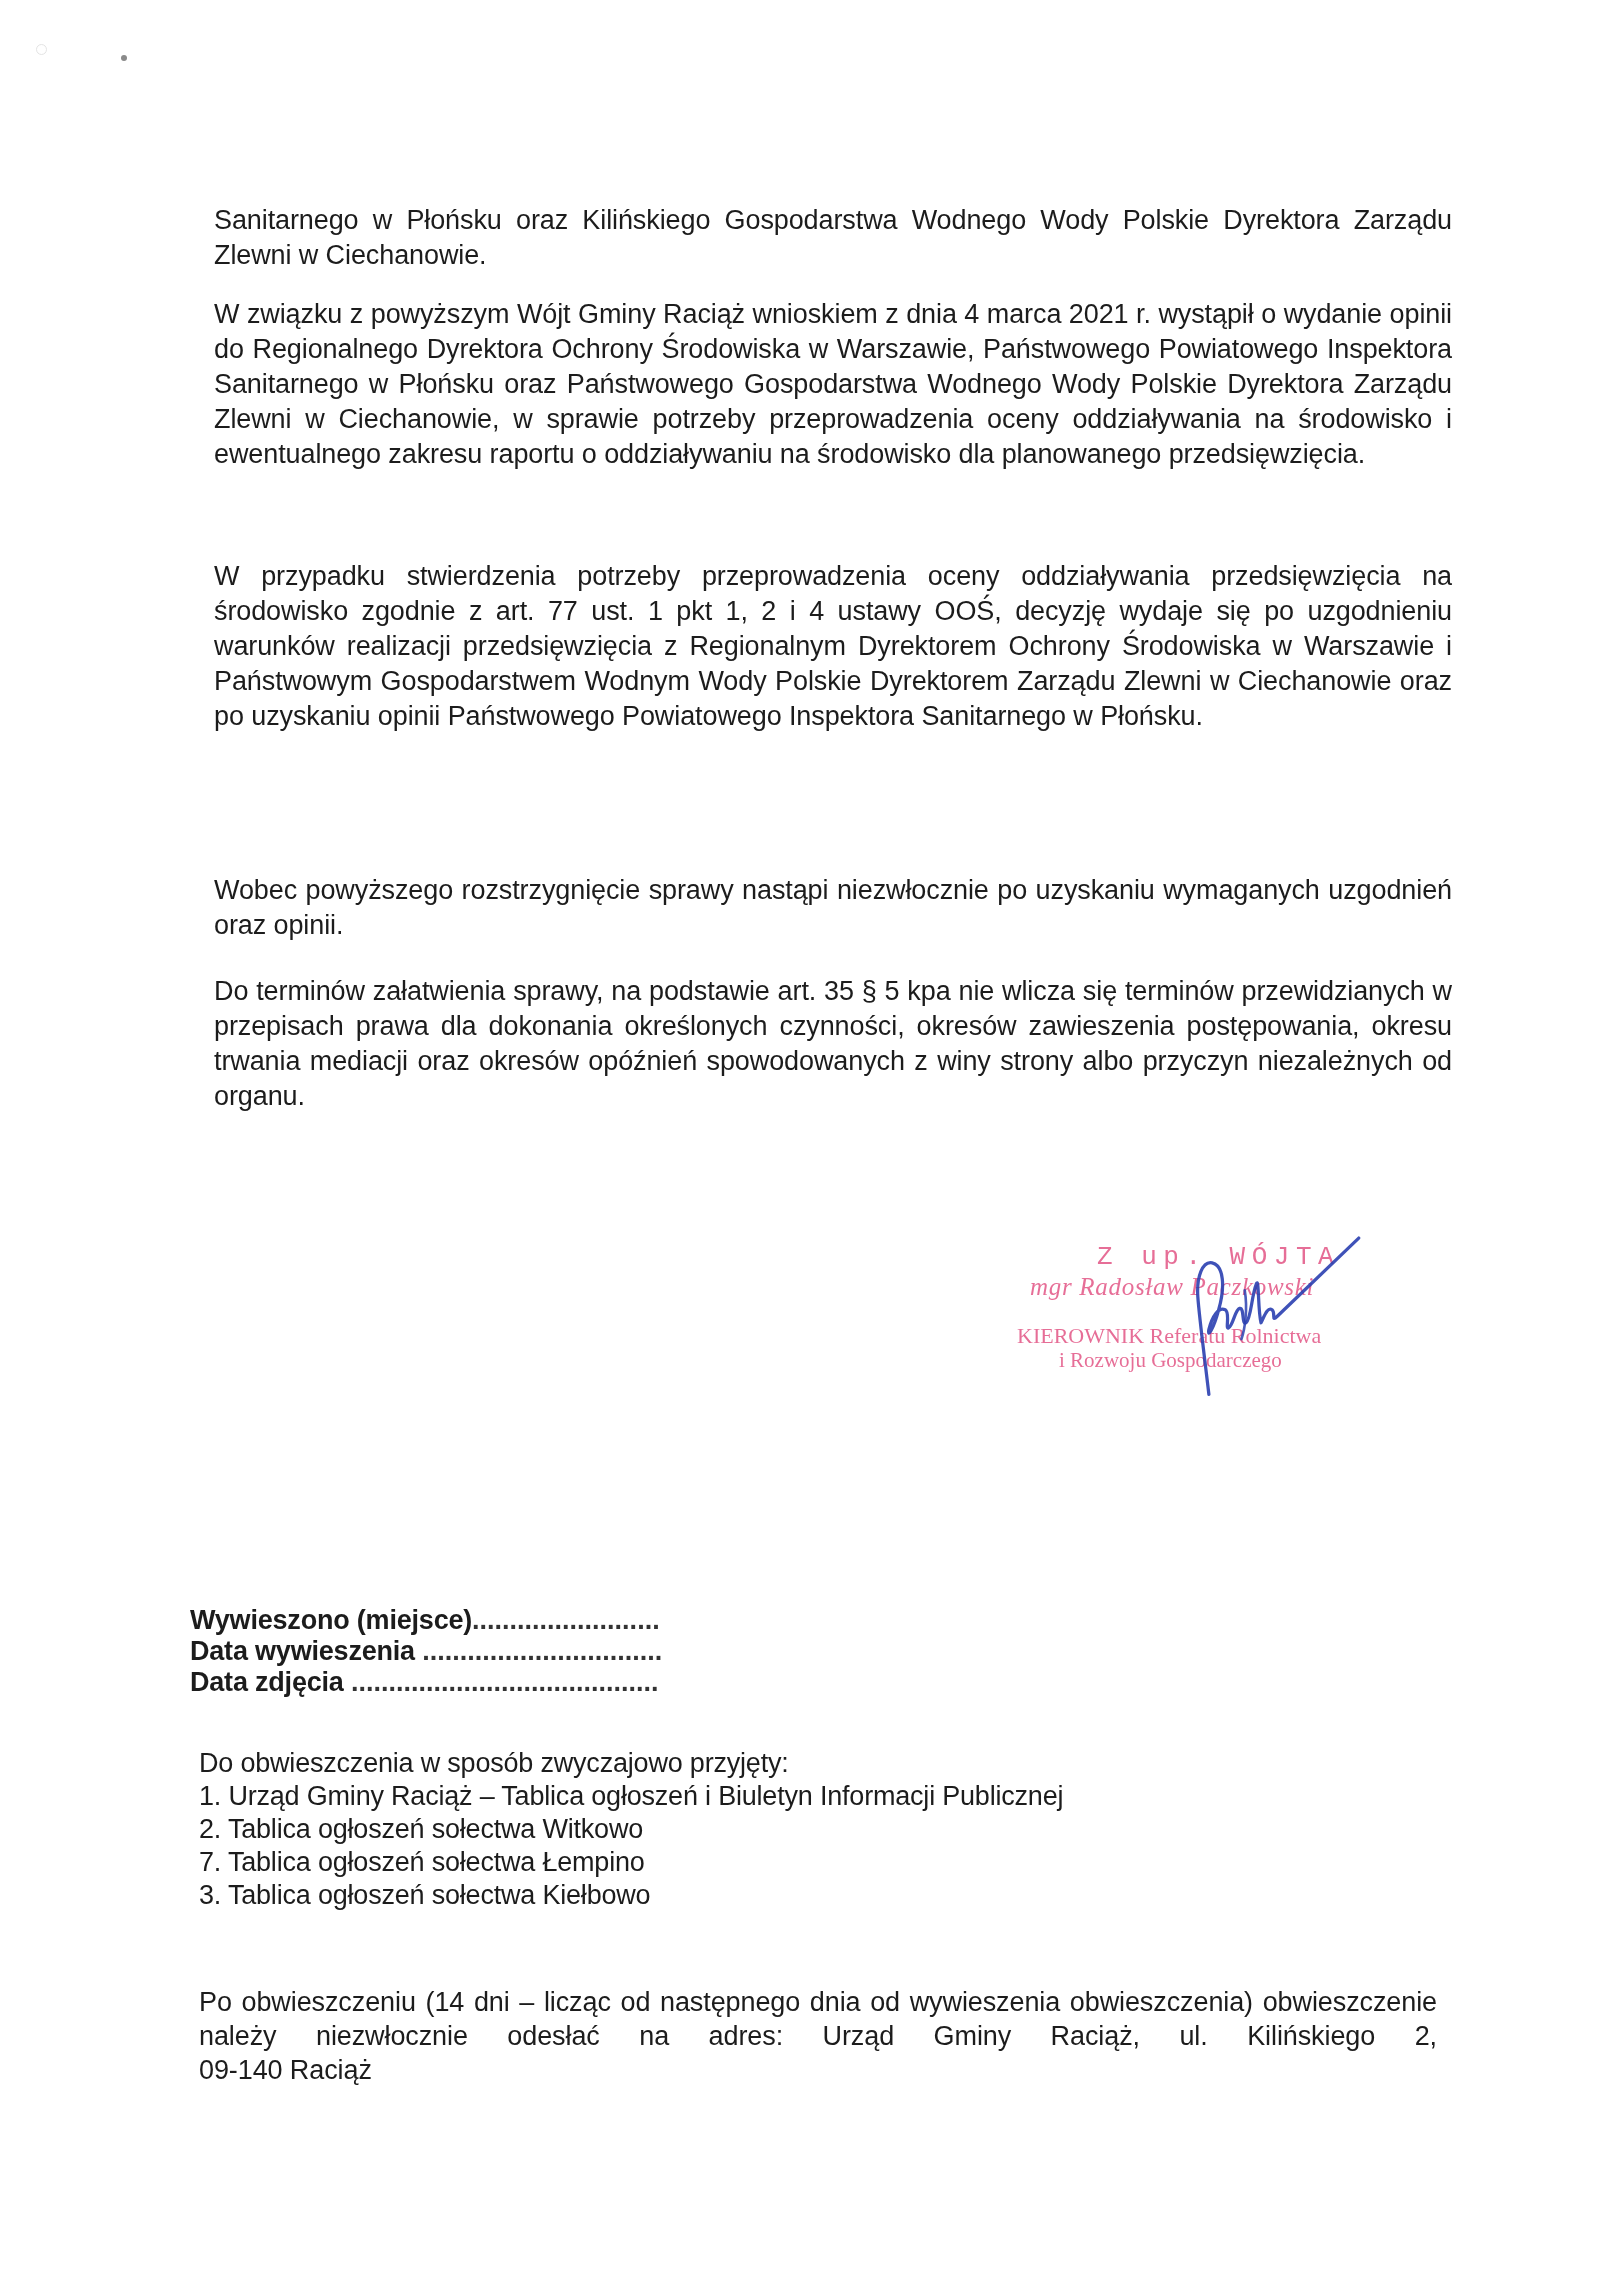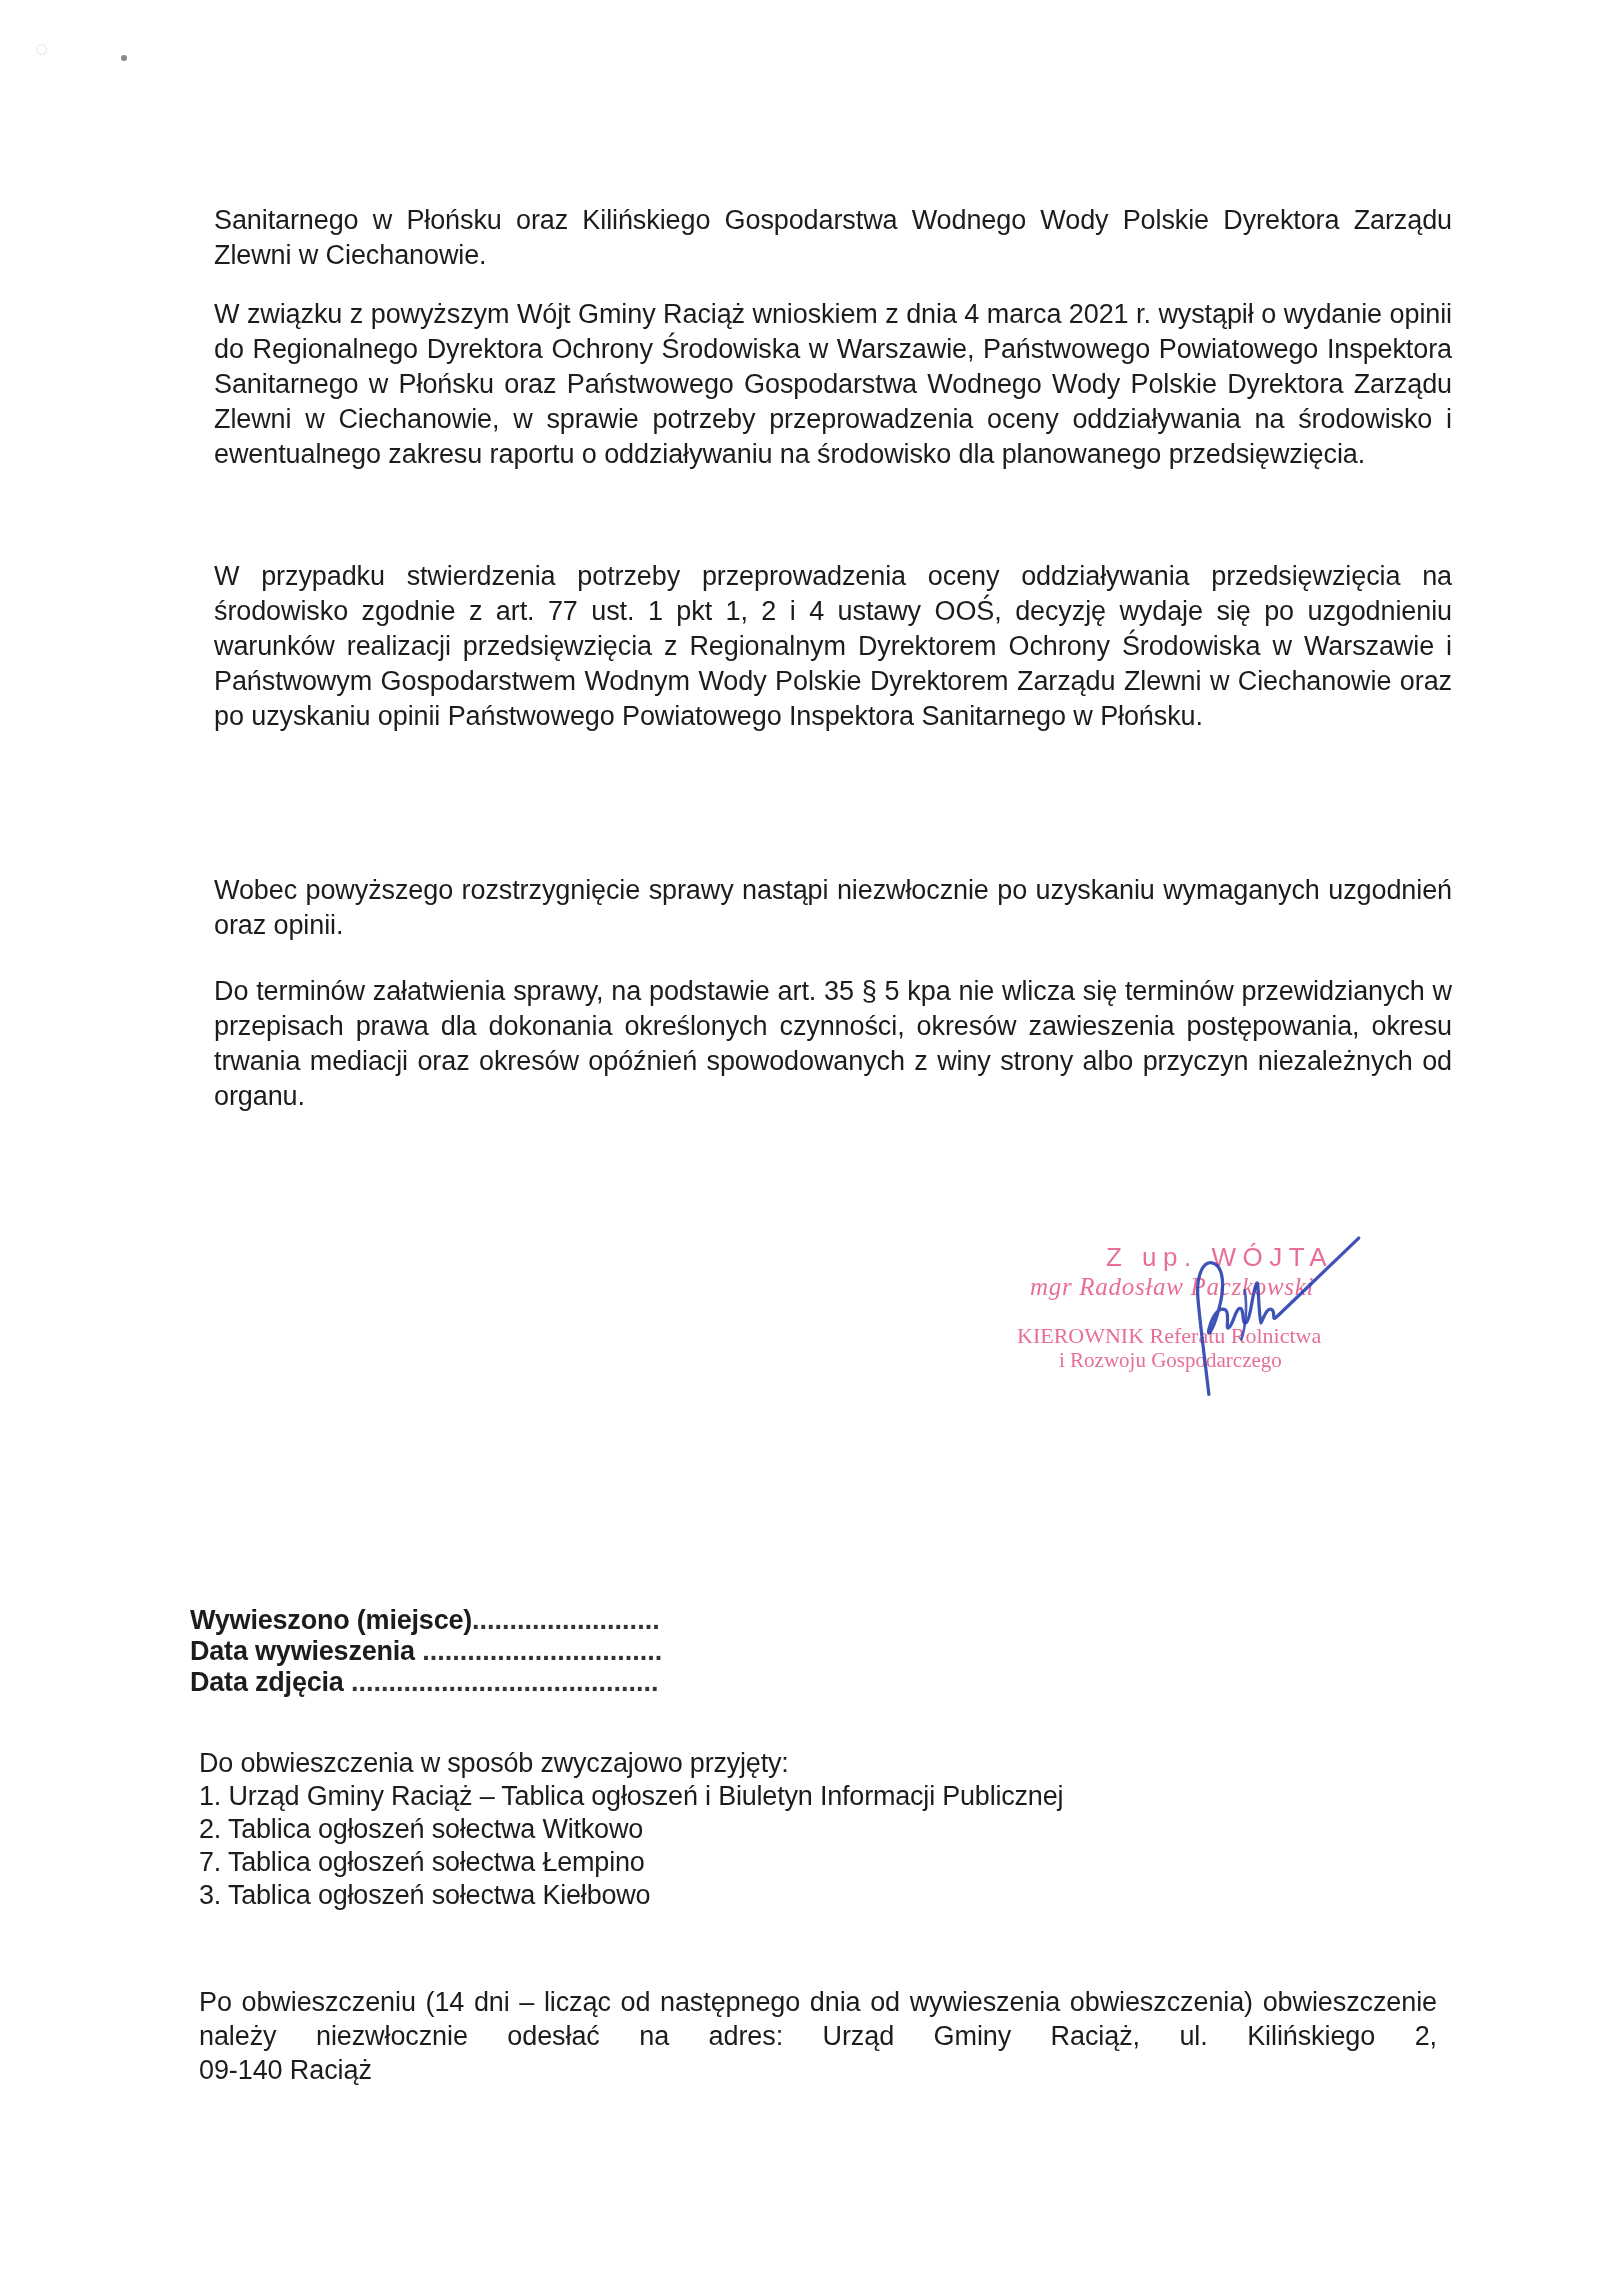--- a/index.html
+++ b/index.html
@@ -55,24 +55,24 @@
       width: 391px;
       height: 150px;
       color: #e0467a;
       opacity: 0.78;
     }
     .stamp-line {
       position: absolute;
       white-space: nowrap;
     }
     .stamp-l1 {
-      left: 89px; top: 0px;
+      left: 80px; top: 0px;
       font-size: 26px;
       letter-spacing: 6.5px;
-      font-family: Liberation Sans, sans-serif;
+      font-family: Liberation Mono, monospace;
     }
     .stamp-l2 {
       left: 13px; top: 31px;
       font-size: 25px;
       font-style: italic;
       font-family: "Liberation Serif", serif;
       letter-spacing: 0.7px;
     }
     .stamp-l3 {
       left: 0px; top: 81px;

